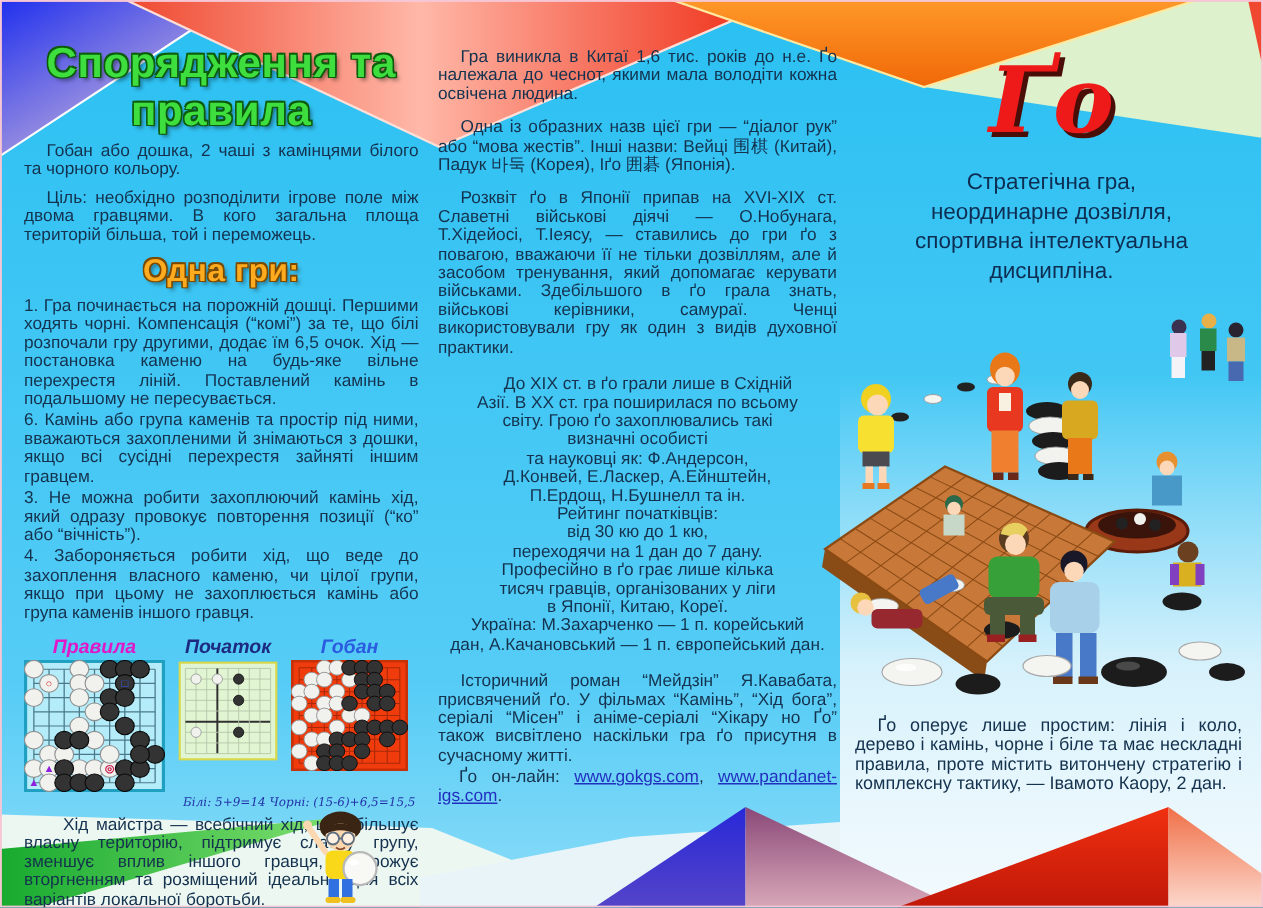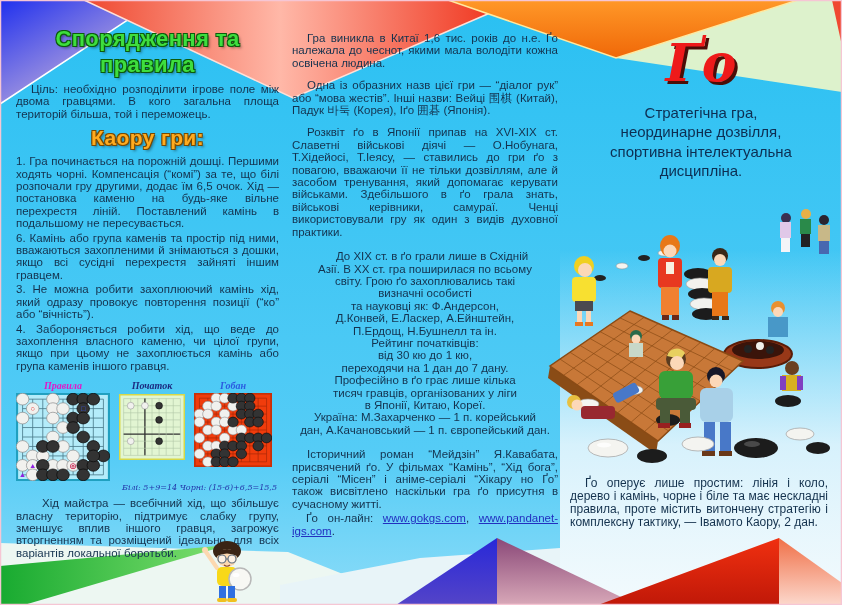--- a/index.html
+++ b/index.html
@@ -9,42 +9,42 @@
 
   .panel{position:absolute;z-index:2;}
   .panel-left{left:16px;top:26px;width:263px;}
   .panel-middle{left:292px;top:32px;width:266px;}
   .panel-right{left:562px;top:36px;width:278px;}
 
   .body{font-size:11.5px;line-height:1.08;color:#14324e;text-align:justify;margin:0 0 6px;}
   .ind{text-indent:15px;}
   .pre{white-space:pre-line;text-align:center;}
 
-  .h-green{font-size:22px;font-weight:bold;text-align:center;margin:0 0 5px;letter-spacing:.4px;
+  .h-green{font-size:28px;font-weight:bold;text-align:center;margin:0 0 5px;letter-spacing:.4px;
     color:#3ede3e;
     text-shadow:-1px -1px 0 #0c5c0c,1px -1px 0 #0c5c0c,-1px 1px 0 #0c5c0c,1px 1px 0 #0c5c0c,2px 2px 3px rgba(0,0,0,.45);}
   .h-orange{font-size:21px;font-weight:bold;text-align:center;margin:3px 0 5px;letter-spacing:.4px;
     color:#ffab1f;
     text-shadow:-1px -1px 0 #7a4a00,1px -1px 0 #7a4a00,-1px 1px 0 #7a4a00,1px 1px 0 #7a4a00,2px 2px 3px rgba(0,0,0,.45);}
 
   .diagrams{display:flex;align-items:flex-start;gap:9px;margin-top:8px;}
   .diagrams figure{margin:0;text-align:center;}
-  .dlabel{font-style:italic;font-weight:bold;font-size:10px;margin-bottom:2px;font-family:Liberation Serif, serif;}
+  .dlabel{font-style:italic;font-weight:bold;font-size:13px;margin-bottom:2px;}
   .d0 .dlabel{color:#e018c8;}
   .d1 .dlabel{color:#1c2a80;}
   .d2 .dlabel{color:#2b5be0;}
   .d0 svg{width:94px;height:88px;}
   .d1 svg{width:66px;height:66px;margin-top:3px;}
   .d2 svg{width:78px;height:74px;}
   .board-svg{display:block;}
 
   .score{font-family:"DejaVu Serif",serif;font-style:italic;font-size:8px;color:#2233a8;
          text-align:right;margin:2px 2px 5px 0;}
 
-  .go-title{font-family:"DejaVu Serif",serif;font-style:italic;font-weight:bold;font-size:52px;
+  .go-title{font-family:"DejaVu Serif",serif;font-style:italic;font-weight:bold;font-size:61px;
     color:#ee1a1a;text-align:center;line-height:1.05;margin:0;
     text-shadow:3px 3px 0 #4a0e08;}
   .subtitle{font-size:15px;line-height:1.3;color:#0d2e52;text-align:center;white-space:pre-line;margin-top:12px;}
 
   .quote-block{position:absolute;left:570px;top:477px;width:258px;z-index:2;}
   .lnk{color:#2230c0;text-decoration:underline;cursor:pointer;}
 
   .kids-art{position:absolute;left:548px;top:196px;width:294px;height:284px;z-index:1;}
   .mascot{position:absolute;left:193px;top:536px;width:72px;height:69px;z-index:3;}
 </style>
@@ -122,22 +122,23 @@
     <polygon points="84,0 520,0 293,98" fill="url(#gRed)" stroke="#ffe0d8" stroke-width="1.5"></polygon>
     <polygon points="616,58 798,0 842,0 842,92" fill="#ddf2cc"></polygon>
     <polygon points="448,0 798,0 616,58" fill="url(#gOr)" stroke="#ffe9a0" stroke-width="1.5"></polygon>
     <polygon points="832,0 842,0 842,46" fill="#f04830"></polygon>
 
     <rect x="0.5" y="0.5" width="841" height="604" fill="none" stroke="#f6c6d4" stroke-width="1.5"></rect>
   </svg>
 
   <section class="panel panel-left">
     <h1 class="h-green">Спорядження та правила</h1>
+    <p class="body ind">Гобан або дошка, 2 чаші з камінцями білого та чорного кольору.</p>
     <p class="body ind">Ціль: необхідно розподілити ігрове поле між двома гравцями. В кого загальна площа територій більша, той і переможець.</p>
-    <h2 class="h-orange">Каору гри:</h2>
+    <h2 class="h-orange">Одна гри:</h2>
     <div>
       <p class="body" style="margin-bottom:2px;">1. Гра починається на порожній дошці. Першими ходять чорні. Компенсація (“комі”) за те, що білі розпочали гру другими, додає їм 6,5 очок.  Хід — постановка каменю на будь-яке вільне перехрестя ліній. Поставлений камінь в подальшому не пересувається.</p>
       <p class="body" style="margin-bottom:2px;">6. Камінь або група каменів та простір під ними, вважаються захопленими й знімаються з дошки, якщо всі сусідні перехрестя зайняті іншим гравцем.</p>
       <p class="body" style="margin-bottom:2px;">3. Не можна робити захоплюючий камінь хід, який одразу провокує повторення позиції (“ко” або “вічність”).</p>
       <p class="body" style="margin-bottom:2px;">4. Забороняється робити хід, що веде до захоплення власного каменю, чи цілої групи, якщо при цьому не захоплюється камінь або група каменів іншого гравця.</p>
     </div>
     <div class="diagrams">
       <figure class="d0">
         <figcaption class="dlabel">Правила</figcaption>
         <svg class="board-svg" viewBox="0 0 100 100" preserveAspectRatio="none">

